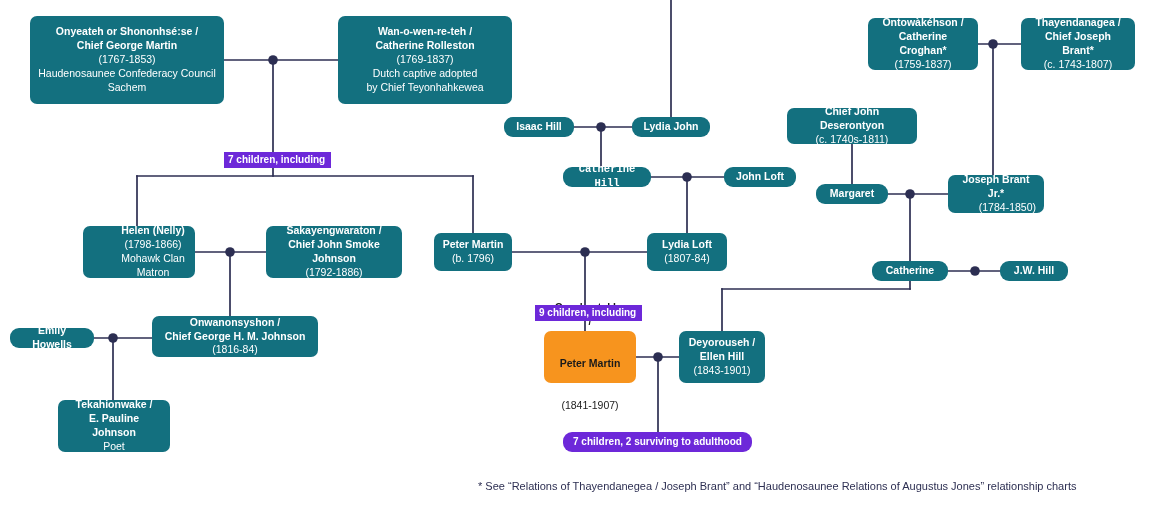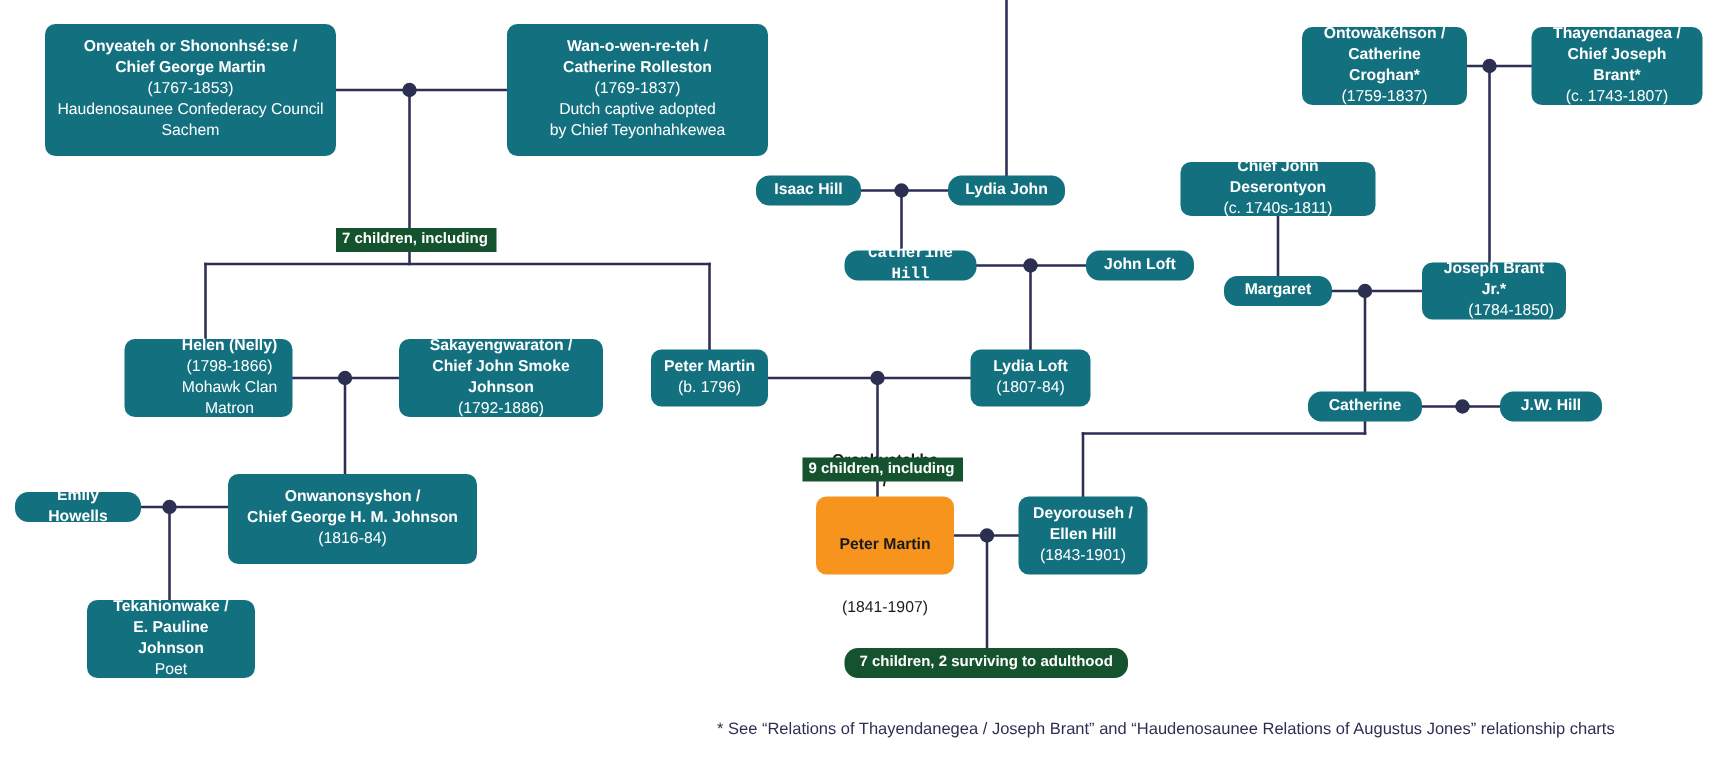--- a/index.html
+++ b/index.html
@@ -40,21 +40,21 @@
   .node.pill{ border-radius:9px; }
   .node.orange{ background:#f7941e; color:#1a1a1a; }
   .node .nm{ font-weight:bold; }
   .node .dt{ font-weight:normal; }
   .node .rl{ font-weight:normal; }
   .node.orange .dt{ color:#1a1a1a; }
 
   .tag{
     position:absolute;
     box-sizing:border-box;
-    background:#14532d;
+    background:#6d28d9;
     color:#ffffff;
     font-size:10px;
     font-weight:bold;
     line-height:1.1;
     padding:2px 4px 3px 4px;
     border-radius:0;
     white-space:nowrap;
     z-index:4;
   }
   .tag.round{ border-radius:9px; padding:4px 10px 5px 10px; }
@@ -194,21 +194,21 @@
       <div class="node" style="left: 647px; top: 233px; width: 80px; height: 38px;">
         <div class="nm">Lydia Loft</div>
         <div class="dt">(1807-84)</div>
       </div>
       <div class="node pill" style="left: 872px; top: 261px; width: 76px; height: 20px;">
         <div class="nm">Catherine</div>
       </div>
       <div class="node pill" style="left: 1000px; top: 261px; width: 68px; height: 20px; align-items: center;">
         <div class="nm">J.W. Hill</div>
       </div>
-      <div class="node" style="left: 152px; top: 316px; width: 166px; height: 60px;">
+      <div class="node" style="left: 152px; top: 316px; width: 166px; height: 41px;">
         <div class="nm">Onwanonsyshon /</div>
         <div class="nm">Chief George H. M. Johnson</div>
         <div class="dt">(1816-84)</div>
       </div>
       <div class="node pill" style="left: 10px; top: 328px; width: 84px; height: 20px;">
         <div class="nm">Emily Howells</div>
       </div>
       <div class="node orange" style="left: 544px; top: 331px; width: 92px; height: 52px; gap: 28px;">
         <div class="nm">Oronhyatekha /</div>
         <div class="nm">Peter Martin</div>

